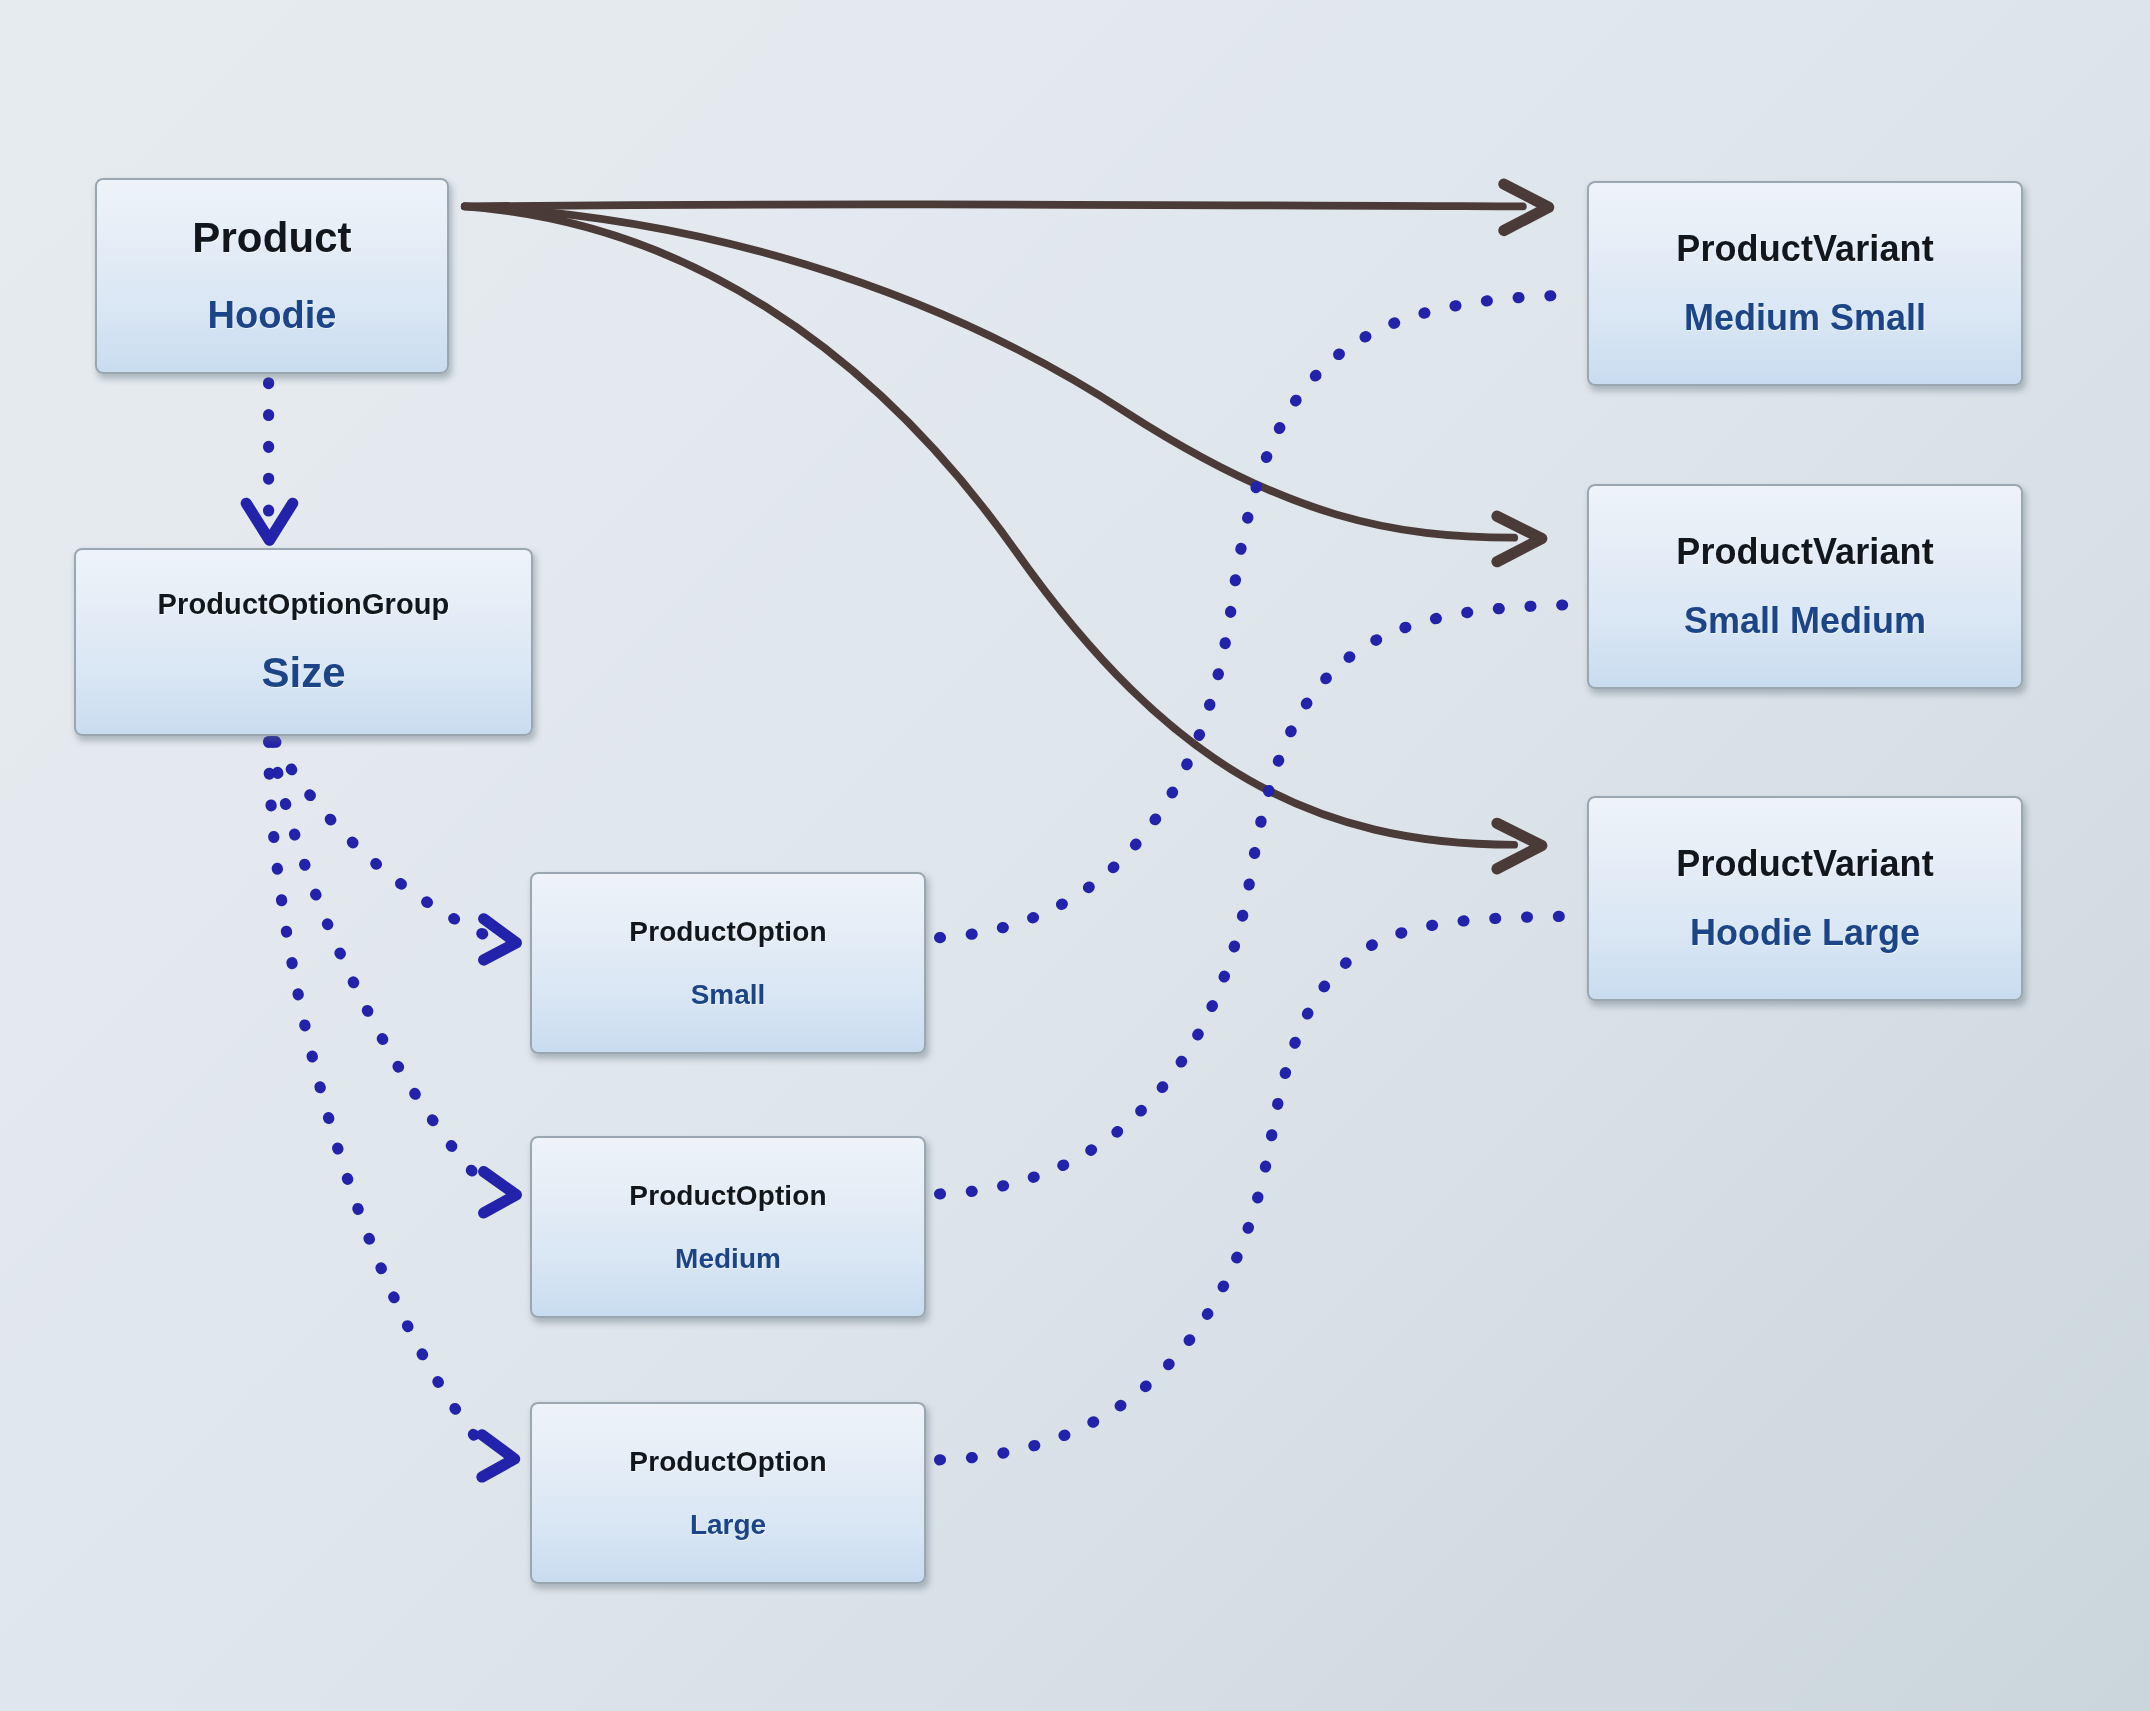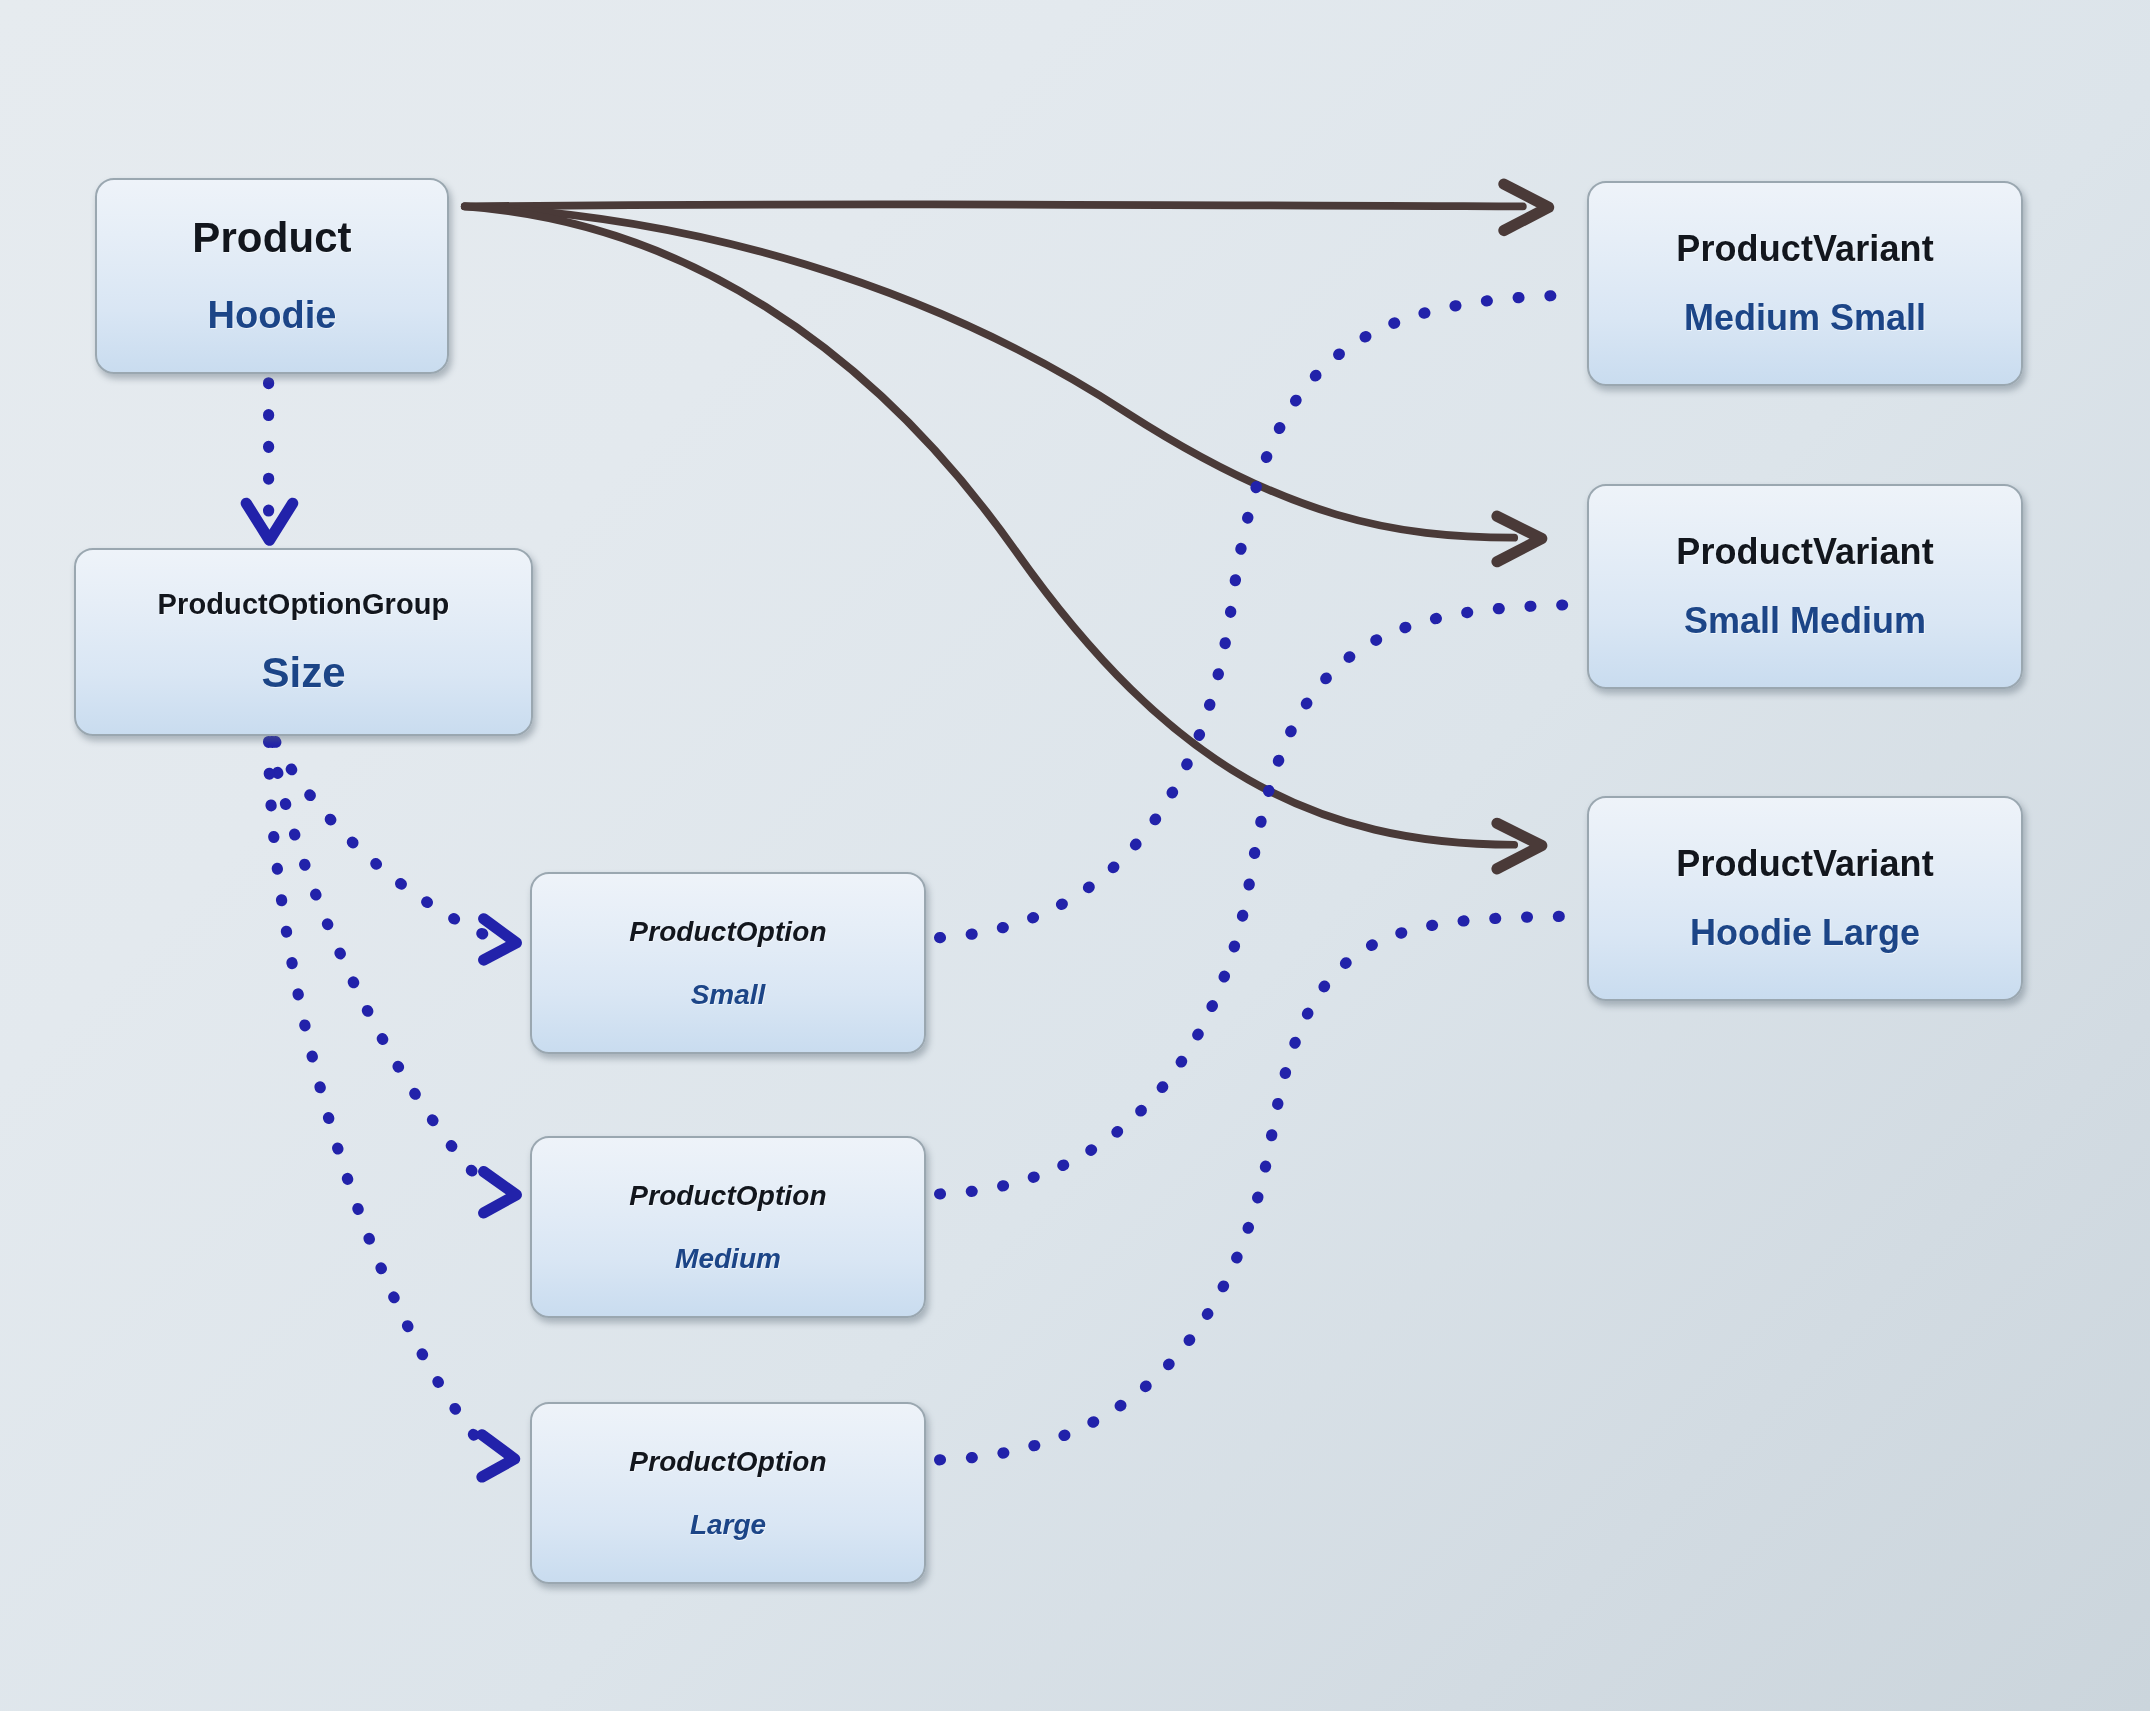--- a/index.html
+++ b/index.html
@@ -22,21 +22,21 @@
     left: 0; top: 0;
     width: 2151px;
     height: 1711px;
     pointer-events: none;
   }
 
   
   .node {
     position: absolute;
     box-sizing: border-box;
-    border-radius: 19px;
+    border-radius: 8px;
     border: 2.6px solid #9aa7b0;
     background: linear-gradient(to bottom, #eef3f9 0%, #e6eef7 28%, #d9e6f4 68%, #c9dcef 100%);
     box-shadow: 2.6px 4.3px 6px rgba(90,105,118,0.40);
     display: flex;
     flex-direction: column;
     align-items: center;
     justify-content: center;
     text-align: center;
     z-index: 5;
   }
@@ -62,21 +62,21 @@
   #node-product .value { font-size: 38px; }
 
   
   #node-pog {
     left: 74px; top: 548px; width: 459px; height: 188px;
   }
   #node-pog .type { font-size: 29px; margin-bottom: 32px; }
   #node-pog .value { font-size: 42px; text-align: center; }
 
   
-  .node-option { left: 530px; width: 396px; height: 182px; font-style: italic; }
+  .node-option { left: 530px; width: 396px; height: 182px; }
   .node-option .type { font-size: 28px; margin-bottom: 33px; }
   .node-option .value { font-size: 28px; }
   #node-opt-0 { top: 872px; }
   #node-opt-1 { top: 1136px; }
   #node-opt-2 { top: 1402px; }
 
   
   .node-variant { left: 1587px; width: 436px; height: 205px; }
   .node-variant .type { font-size: 36px; margin-bottom: 31px; }
   .node-variant .value { font-size: 36px; }

